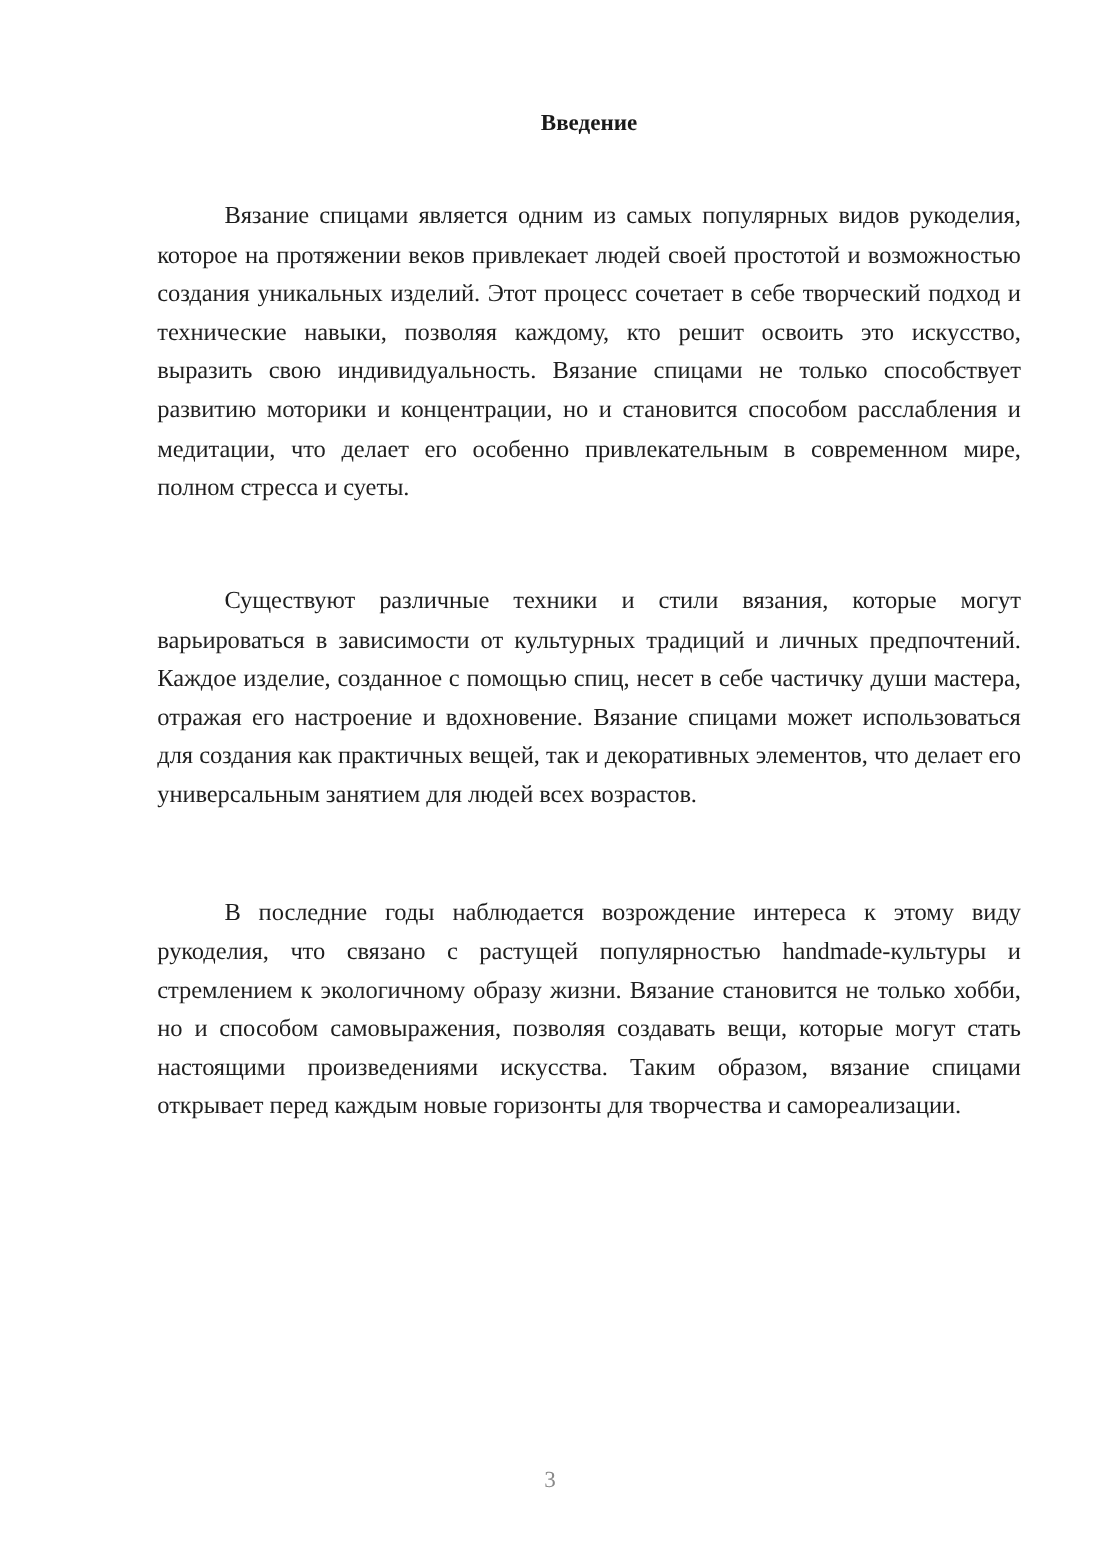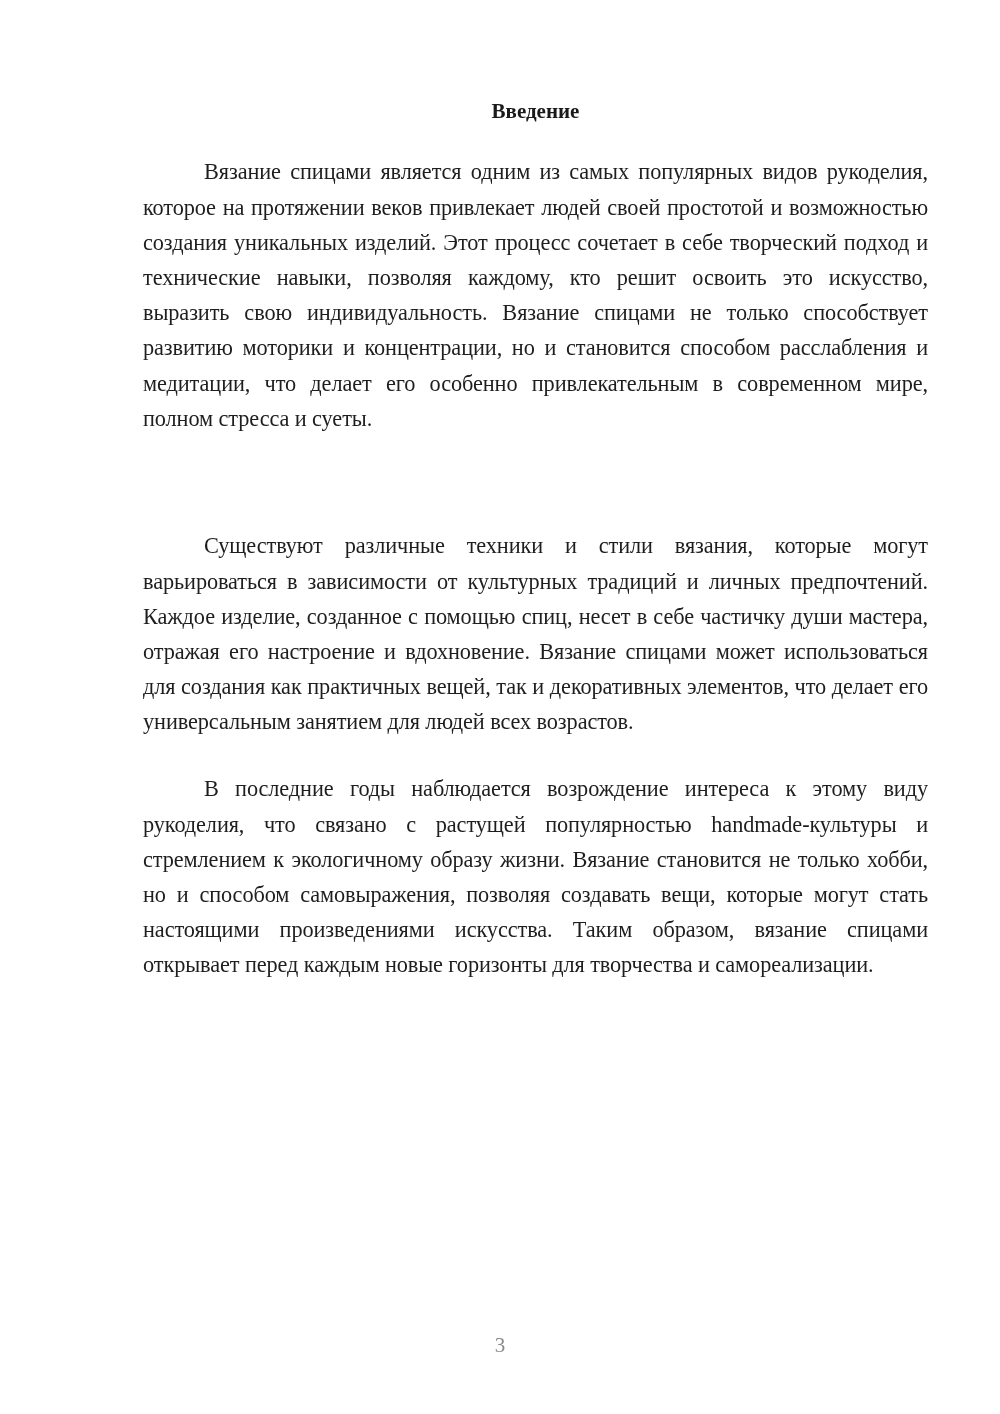--- a/index.html
+++ b/index.html
@@ -11,23 +11,23 @@
     position: absolute; top: 97px; left: 143px; width: 785px;
     text-align: center; font-family: "Liberation Serif", serif; font-weight: bold;
     font-size: 21px; color: #1a1a1a; line-height: 28px;
   }
   .para {
     position: absolute; left: 143px; width: 785px;
     font-family: "Liberation Serif", serif; font-size: 22.3px; color: #1e1e1e;
     line-height: 35.2px; text-align: justify; text-indent: 61px;
     letter-spacing: -0.1px;
   }
-  .p1 { top: 132px; }
+  .p1 { top: 156px; }
   .p2 { top: 506px; }
-  .p3 { top: 749px; }
+  .p3 { top: 789px; }
   .pagenum {
     position: absolute; top: 1333px; left: 0; width: 1000px; text-align: center;
     font-family: "Liberation Serif", serif; font-size: 21px; color: #8a8a8a;
   }
 </style>
 </head>
 <body>
 
 <div class="page">
   <div class="title">Введение</div>

